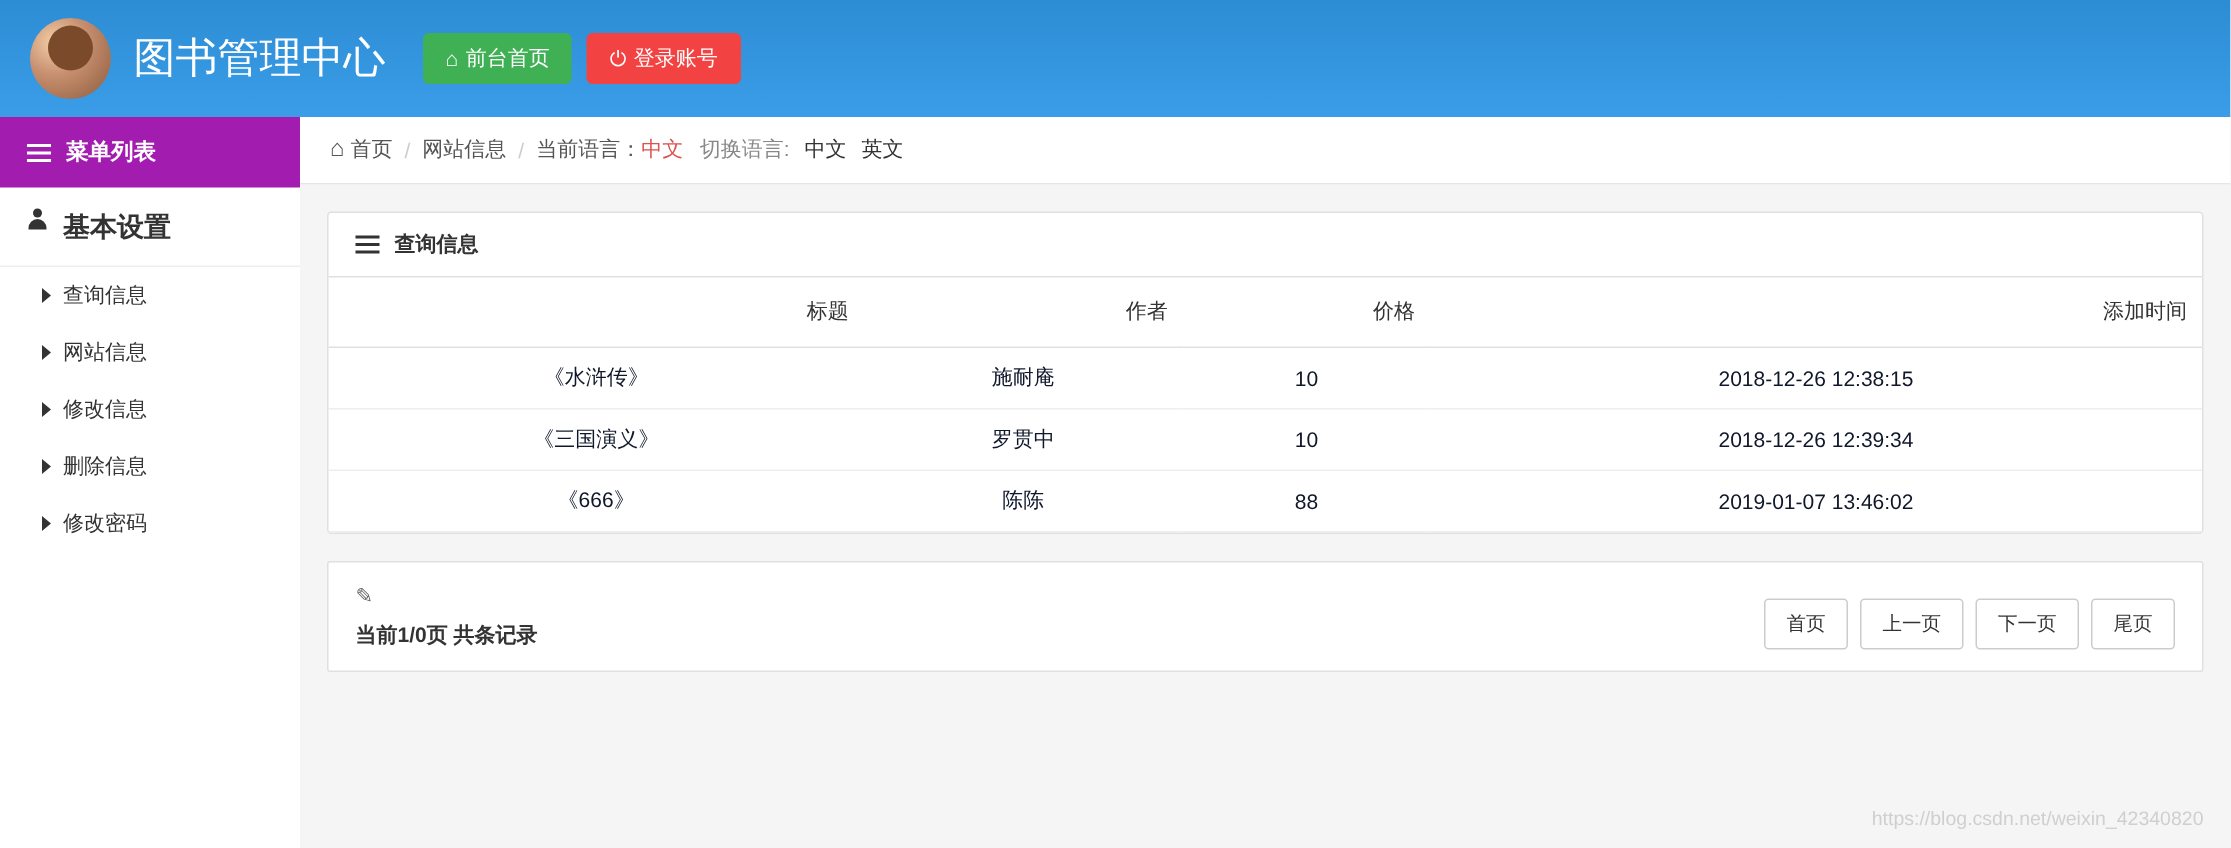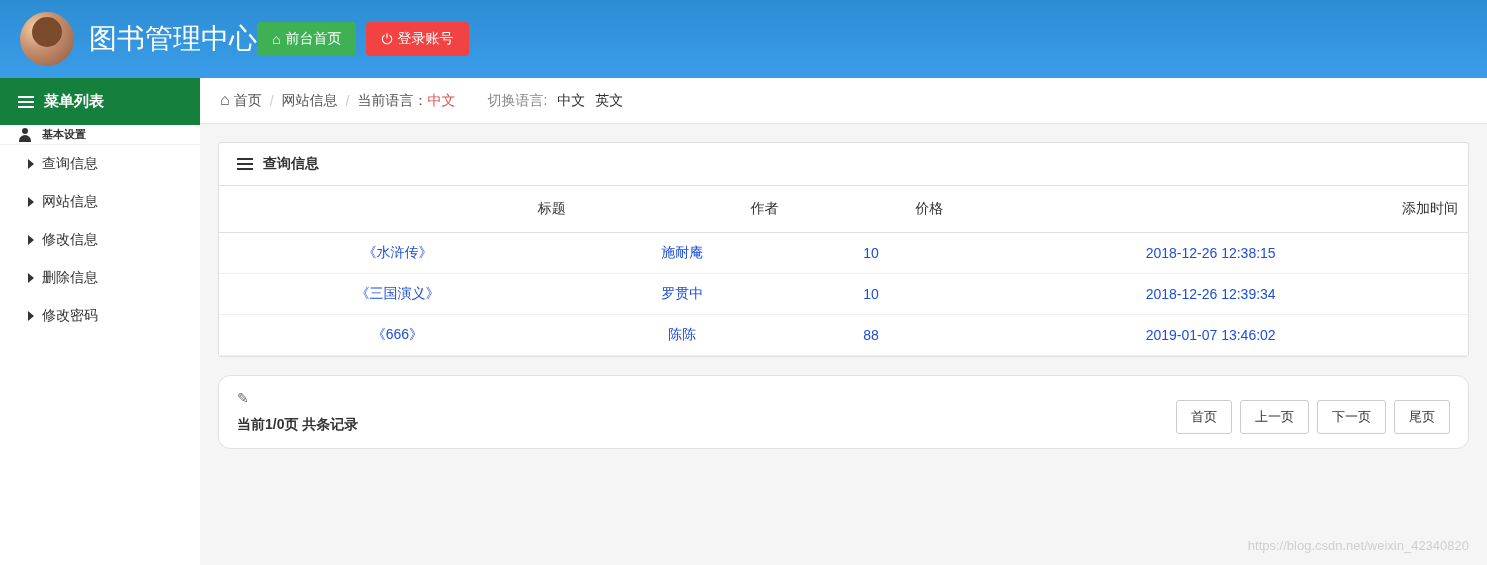--- a/index.html
+++ b/index.html
@@ -26,20 +26,21 @@
       position: absolute;
       width: 30px; height: 30px;
       background: #7a4a2a;
       border-radius: 50%;
       top: 5px; left: 12px;
     }
     .site-title {
       color: #fff;
       font-size: 28px;
       font-weight: normal;
+      margin-right: 25px;
     }
     .btn {
       display: inline-flex;
       align-items: center;
       padding: 8px 15px;
       border-radius: 4px;
       color: #fff;
       font-size: 14px;
       border: none;
       cursor: pointer;
@@ -51,35 +52,35 @@
     
     .main-layout { display: flex; }
     
     
     .sidebar {
       width: 200px;
       background: #fff;
       min-height: 490px;
     }
     .sidebar-header {
-      background: #15803d;
+      background: #a21caf;
       color: #fff;
       padding: 14px 18px;
       font-size: 15px;
       font-weight: bold;
       display: flex;
       align-items: center;
     }
     .sidebar-section {
-      padding: 2px 18px;
-      font-size: 11px;
+      padding: 14px 18px;
+      font-size: 18px;
       font-weight: bold;
       border-bottom: 1px solid #eee;
       display: flex;
-      align-items: flex-end;
+      align-items: flex-start;
     }
     .sidebar-item {
       padding: 10px 18px 10px 28px;
       font-size: 14px;
       cursor: pointer;
       display: flex;
       align-items: center;
     }
     .caret-right {
       width: 0; height: 0;
@@ -129,21 +130,21 @@
       padding: 13px 20px;
       border-bottom: 1px solid #e5e5e5;
       display: flex;
       align-items: center;
       font-size: 14px;
       color: #555;
     }
     .breadcrumb-sep { margin: 0 8px; color: #ccc; }
     .breadcrumb-item { cursor: pointer; }
     .lang-current { color: #d9534f; }
-    .lang-switch-label { margin-left: 32px; color: #888; }
+    .lang-switch-label { margin-left: 11px; color: #888; }
     .lang-option { margin-left: 10px; cursor: pointer; color: #333; }
     .home-icon::before { content: '⌂'; font-size: 16px; margin-right: 4px; }
     
     .panel {
       background: #fff;
       margin: 18px;
       border: 1px solid #e0e0e0;
       border-radius: 3px;
     }
     .panel-header {
@@ -162,28 +163,28 @@
     .data-table th {
       padding: 14px 10px;
       text-align: right;
       font-weight: normal;
       border-bottom: 1px solid #e0e0e0;
     }
     .data-table td {
       padding: 11px 10px;
       text-align: center;
       border-bottom: 1px solid #eee;
-      color: #1d4ed8;
+      color: #0f172a;
     }
     
     .pagination-panel {
       background: #fff;
       margin: 0 18px 18px;
       border: 1px solid #e0e0e0;
-      border-radius: 12px;
+      border-radius: 2px;
       padding: 14px 18px;
       display: flex;
       align-items: flex-end;
       justify-content: space-between;
     }
     .page-info-block { }
     .edit-icon::before { content: '✎'; color: #666; font-size: 14px; }
     .page-info-text { margin-top: 10px; font-weight: bold; }
     .page-buttons { display: flex; gap: 8px; }
     .page-btn {

